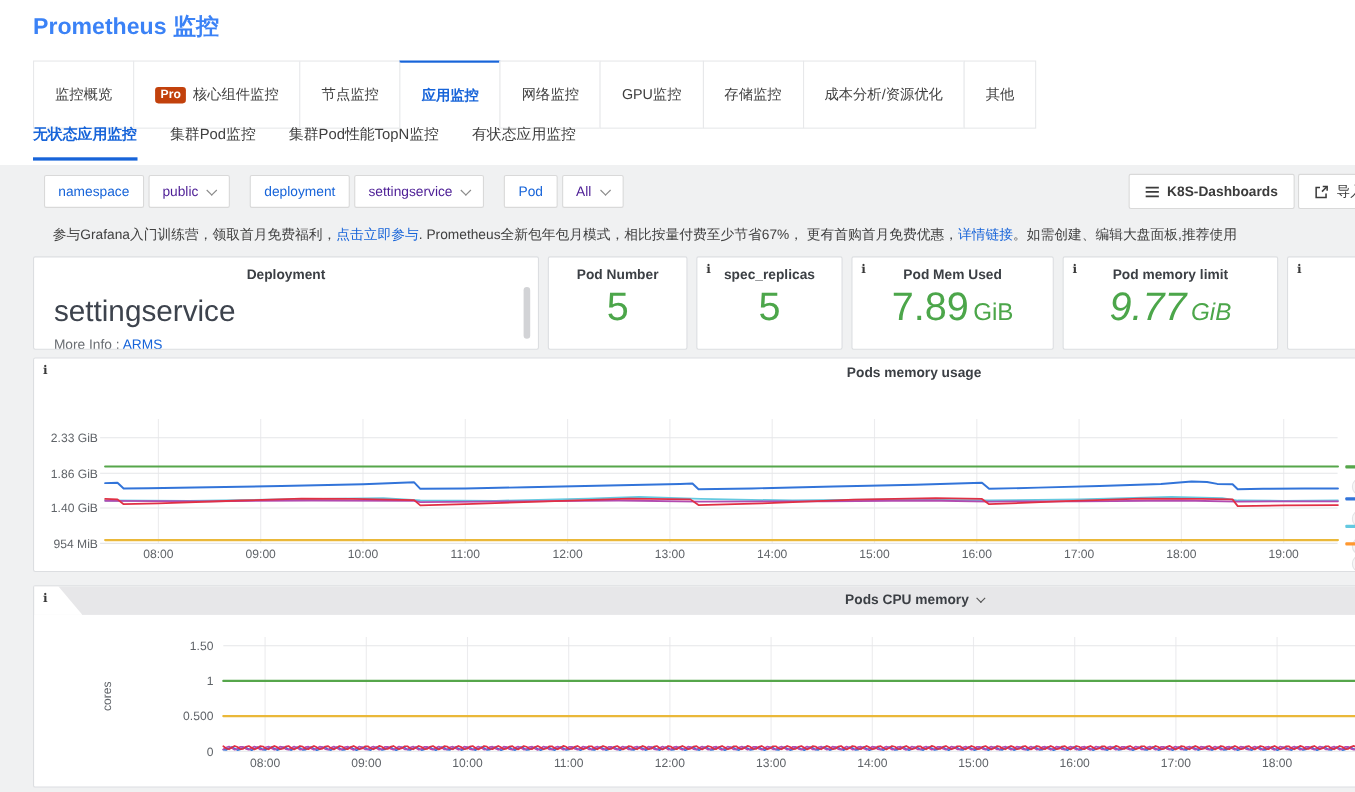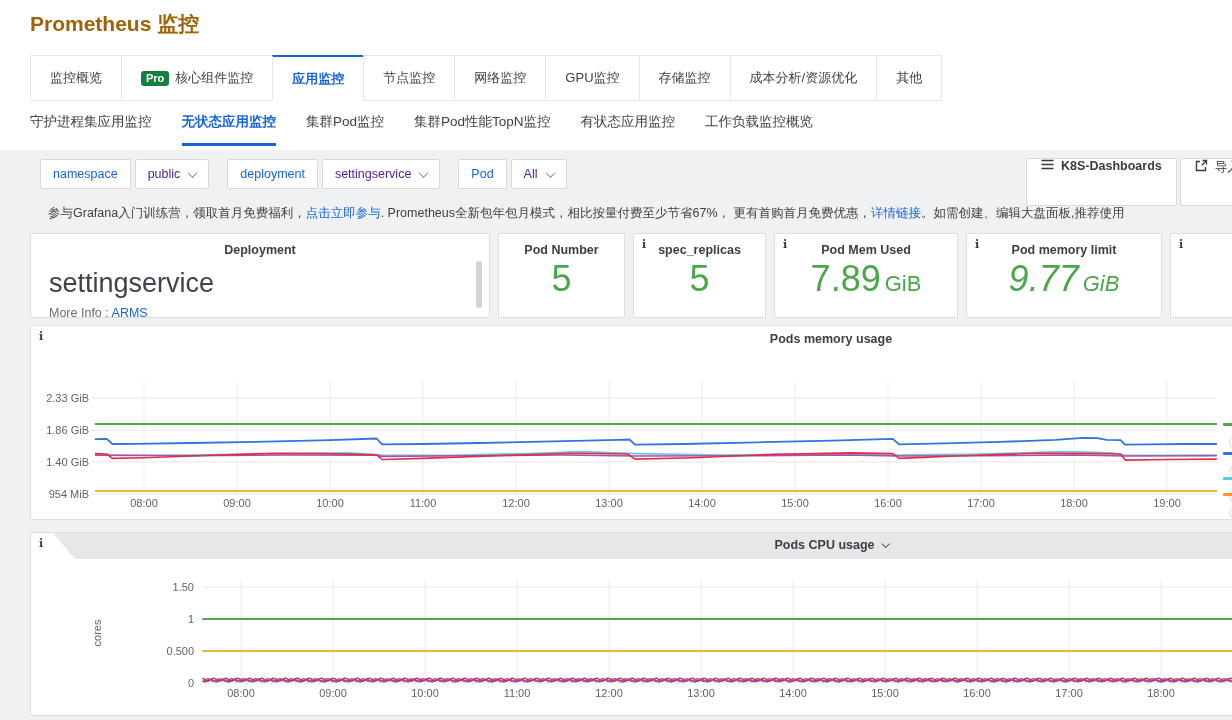--- a/index.html
+++ b/index.html
@@ -1,48 +1,48 @@
 <!DOCTYPE html>
 <html><head>
 <meta charset="utf-8">
 <style>
   * { margin:0; padding:0; box-sizing:border-box; }
   html,body { width:1232px; height:720px; overflow:hidden; background:#fff;
     font-family:"Liberation Sans","DejaVu Sans",sans-serif; color:#333; }
   .screen { position:relative; width:1232px; height:720px; }
 
-  .page-title { position:absolute; left:30px; top:10px; font-size:21px; font-weight:700; color:#a16207; }
+  .page-title { position:absolute; left:30px; top:10px; font-size:21px; font-weight:700; color:#3b82f6; }
 
   
   .tabbar { position:absolute; left:30px; top:55px; display:flex; }
-  .tab { height:46px; display:flex; align-items:center; padding:0 19px; background:#fff;
+  .tab { height:62px; display:flex; align-items:center; padding:0 19px; background:#fff;
     border:1px solid #e7e8ea; margin-left:-1px; font-size:13px; color:#404040; cursor:pointer; white-space:nowrap; }
   .tab:first-child { margin-left:0; }
   .tab.active { border-top:2px solid #1764d9; border-bottom:1px solid #fff; color:#1764d9; font-weight:700; }
-  .pro-badge { background:#15803d; color:#fff; font-size:11px; font-weight:700; border-radius:3px;
+  .pro-badge { background:#c2410c; color:#fff; font-size:11px; font-weight:700; border-radius:3px;
     padding:1px 5px 2px; margin-right:6px; }
 
   
   .subtabbar { position:absolute; left:30px; top:113px; display:flex; gap:30px; }
   .subtab { font-size:13.5px; color:#404040; padding-bottom:12px; cursor:pointer; white-space:nowrap; }
   .subtab.active { color:#1764d9; font-weight:700; border-bottom:3px solid #1764d9; }
 
   .content-bg { position:absolute; left:0; top:150px; width:1232px; height:570px; background:#f0f1f2; }
 
   
   .filters { position:absolute; left:40px; top:159px; display:flex; align-items:center; }
   .fbox { height:30px; display:flex; align-items:center; padding:0 12px; background:#fff;
     border:1px solid #d9d9d9; border-radius:2px; font-size:12.5px; white-space:nowrap; }
   .flabel { color:#1764d9; }
   .fvalue { color:#4c1d95; margin-left:4px; cursor:pointer; }
   .fgap { width:18px; }
   .chev { width:7px; height:7px; border-right:1.5px solid #8a8a8a; border-bottom:1.5px solid #8a8a8a;
     transform:rotate(45deg) translate(-1px,-1px); display:inline-block; margin-left:9px; }
 
-  .toolbar-btn { position:absolute; top:158px; height:48px; display:flex; gap:7px;
+  .toolbar-btn { position:absolute; top:158px; height:32px; display:flex; align-items:center; gap:7px;
     background:#fff; border:1px solid #d9d9d9; border-radius:2px; padding:0 14px;
     font-size:12.5px; font-weight:700; color:#3b3b3b; cursor:pointer; white-space:nowrap; }
   #btn-dashboards { left:1026px; }
   #btn-import { left:1180px; width:140px; font-weight:400; }
 
   .banner { position:absolute; left:48px; top:205px; width:1400px; font-size:12.5px; color:#404040; white-space:nowrap; }
   .banner .lnk { color:#1764d9; cursor:pointer; }
 
   
   .panel { position:absolute; background:#fff; border:1px solid #dcdee1; border-radius:2px; overflow:hidden; }
@@ -90,50 +90,48 @@
   <div class="page-title">Prometheus 监控</div>
 
   <div class="tabbar">
     <div class="tab">
         <span>监控概览</span>
       </div>
     <div class="tab">
       <span class="pro-badge">Pro</span>
       <span>核心组件监控</span>
     </div>
+    <div class="tab">
+        <span>节点监控</span>
+      </div>
     <div class="tab active">
         <span>应用监控</span>
       </div>
     <div class="tab">
-        <span>节点监控</span>
-      </div>
-    <div class="tab">
         <span>网络监控</span>
       </div>
     <div class="tab">
         <span>GPU监控</span>
       </div>
     <div class="tab">
         <span>存储监控</span>
       </div>
     <div class="tab">
         <span>成本分析/资源优化</span>
       </div>
     <div class="tab">
         <span>其他</span>
       </div>
   </div>
 
   <div class="subtabbar">
-    <div class="subtab">守护进程集应用监控</div>
     <div class="subtab active">无状态应用监控</div>
     <div class="subtab">集群Pod监控</div>
     <div class="subtab">集群Pod性能TopN监控</div>
     <div class="subtab">有状态应用监控</div>
-    <div class="subtab">工作负载监控概览</div>
   </div>
 
   <div class="content-bg"></div>
 
   <div class="filters">
     <div class="fbox flabel">namespace</div>
     <div style="width:4px"></div>
     <div class="fbox">
       <span class="fvalue" style="margin-left:0">public</span>
       <span class="chev"></span>
@@ -256,21 +254,21 @@
         <div class="legend-pill" style="top: 138px; left: 6px;"></div>
         <div class="legend-bar" style="top: 151px; left: 0px; background: rgb(100, 201, 224);"></div>
         <div class="legend-pill" style="top: 163px; left: 6px;"></div>
         <div class="legend-bar" style="top: 167px; left: 0px; background: rgb(255, 152, 48);"></div>
         <div class="legend-pill" style="top: 179px; left: 6px;"></div>
       </div>
   </div>
 
   <div class="panel" id="cpu-panel">
     <div class="cpu-header">
-      <div class="chart-title" style="top:5px"><span>Pods CPU usage</span><span class="title-chev"></span></div>
+      <div class="chart-title" style="top:5px"><span>Pods CPU memory</span><span class="title-chev"></span></div>
     </div>
     <div class="cpu-notch"></div>
     <span class="panel-info">i</span>
     <div class="chart-svg-host" id="cpu-svg-host"><svg width="1600" height="184">
           <line x1="210" y1="46" x2="210" y2="150" stroke="#ececee" stroke-width="1"></line>
           <text x="210" y="164" text-anchor="middle" font-size="11" fill="#5f6368">08:00</text>
           <line x1="302" y1="46" x2="302" y2="150" stroke="#ececee" stroke-width="1"></line>
           <text x="302" y="164" text-anchor="middle" font-size="11" fill="#5f6368">09:00</text>
           <line x1="394" y1="46" x2="394" y2="150" stroke="#ececee" stroke-width="1"></line>
           <text x="394" y="164" text-anchor="middle" font-size="11" fill="#5f6368">10:00</text>

